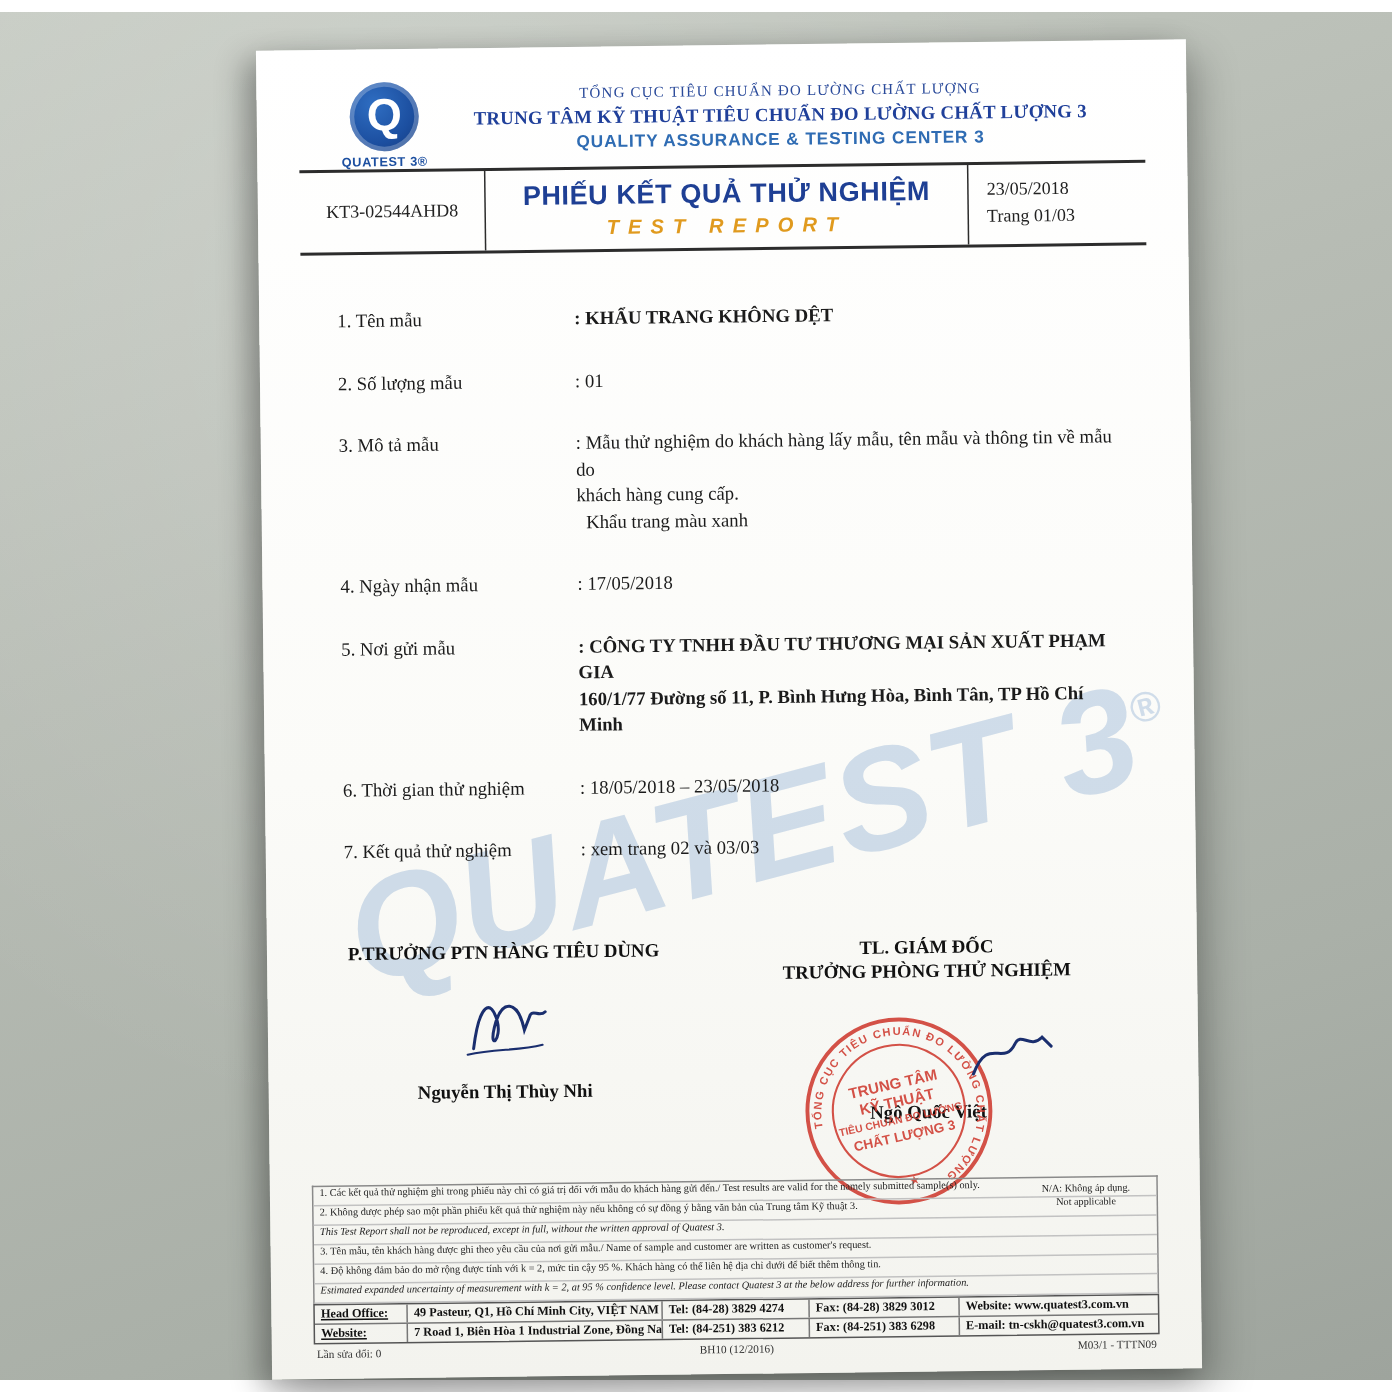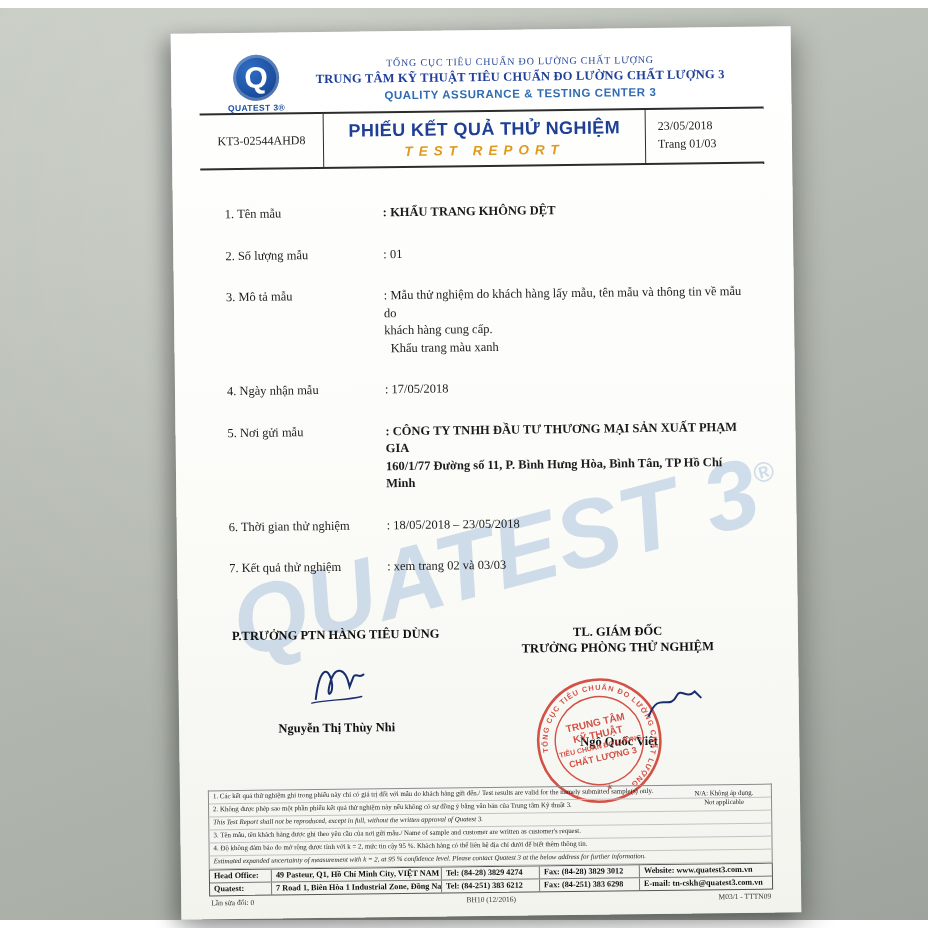--- a/index.html
+++ b/index.html
@@ -85,21 +85,21 @@
   
   .footer{margin-top:auto;font-family:"Liberation Serif",serif;}
   .notes{position:relative;border:1px solid #8a8a8a;border-bottom:none;font-size:6.9px;color:#222;}
   .note-row{padding:1.5px 96px 1.5px 4px;border-bottom:1px solid #c2c2c2;line-height:1.3;}
   .note-en{font-style:italic;}
   .na-box{position:absolute;right:4px;top:3px;width:86px;text-align:center;font-size:6.8px;line-height:1.4;color:#222;}
   .contact{border:1px solid #555;font-size:8.2px;font-weight:bold;color:#111;}
   .contact-row{display:flex;}
   .contact-row:first-child{border-bottom:1px solid #777;}
   .c-cell{box-sizing:border-box;padding:1.5px 4px;border-right:1px solid #777;white-space:nowrap;overflow:hidden;}
-  .c-label{flex:0 0 62px;}
+  .c-label{flex:0 0 62px;text-decoration:underline;}
   .c-addr{flex:1;}
   .c-tel{flex:0 0 98px;}
   .c-fax{flex:0 0 100px;}
   .c-web{flex:0 0 132px;border-right:none;}
   .bottom-row{display:flex;font-size:7.5px;color:#333;padding:2.5px 2px 0;}
   .bottom-row span{flex:1;}
   .br-center{text-align:center;}
   .br-right{text-align:right;}
 </style>
 </head>
@@ -226,21 +226,21 @@
 
     <div class="contact">
       <div class="contact-row">
         <div class="c-cell c-label">Head Office:</div>
         <div class="c-cell c-addr">49 Pasteur, Q1, Hồ Chí Minh City, VIỆT NAM</div>
         <div class="c-cell c-tel">Tel: (84-28) 3829 4274</div>
         <div class="c-cell c-fax">Fax: (84-28) 3829 3012</div>
         <div class="c-cell c-web">Website: www.quatest3.com.vn</div>
       </div>
       <div class="contact-row">
-        <div class="c-cell c-label">Quatest:</div>
+        <div class="c-cell c-label">Website:</div>
         <div class="c-cell c-addr">7 Road 1, Biên Hòa 1 Industrial Zone, Đồng Nai</div>
         <div class="c-cell c-tel">Tel: (84-251) 383 6212</div>
         <div class="c-cell c-fax">Fax: (84-251) 383 6298</div>
         <div class="c-cell c-web">E-mail: tn-cskh@quatest3.com.vn</div>
       </div>
     </div>
 
     <div class="bottom-row">
       <span>Lần sửa đổi: 0</span>
       <span class="br-center">BH10 (12/2016)</span>

